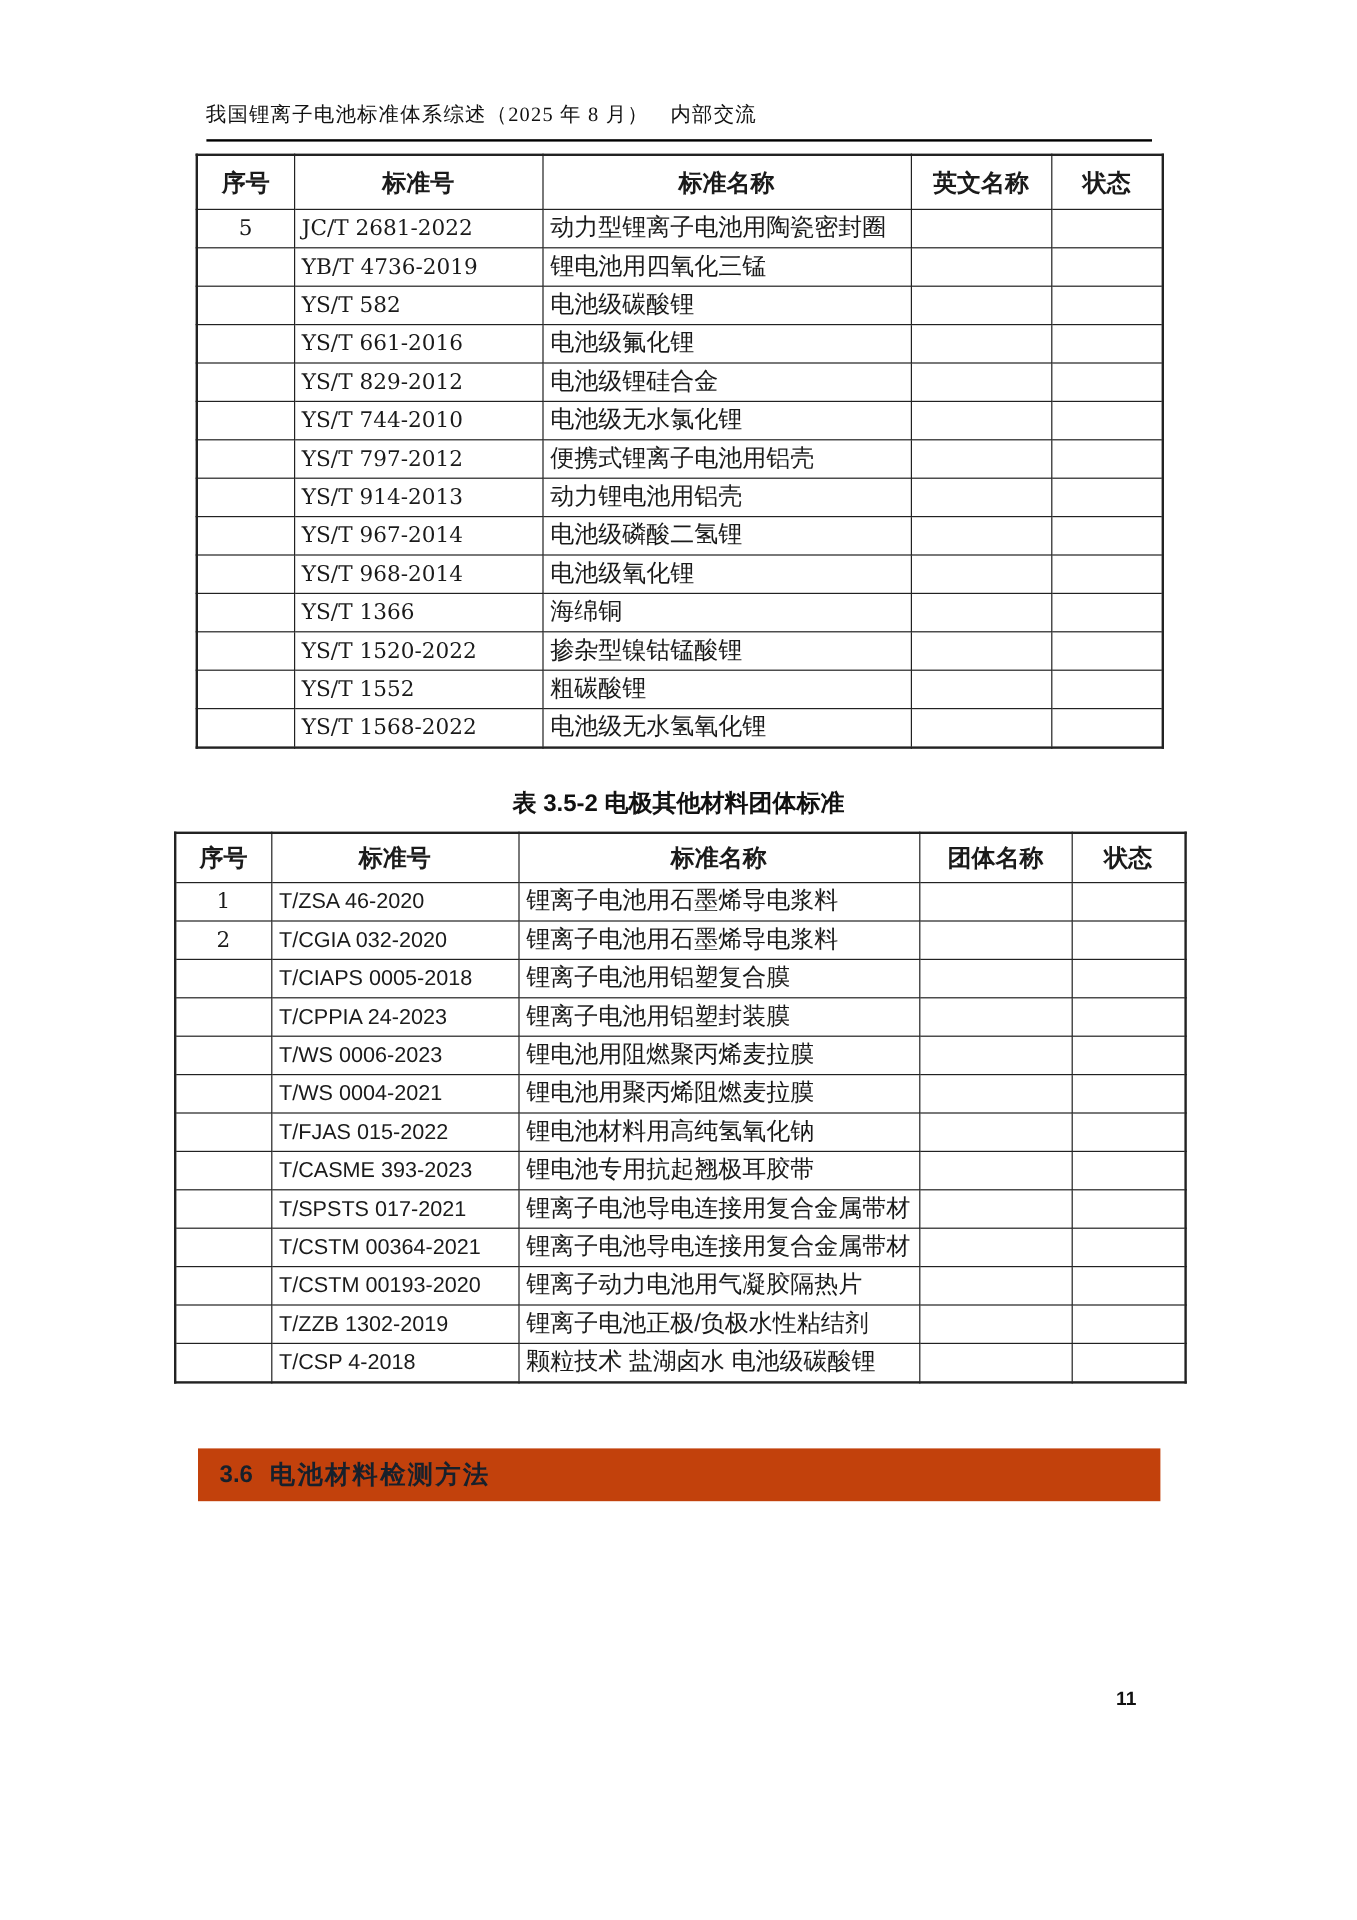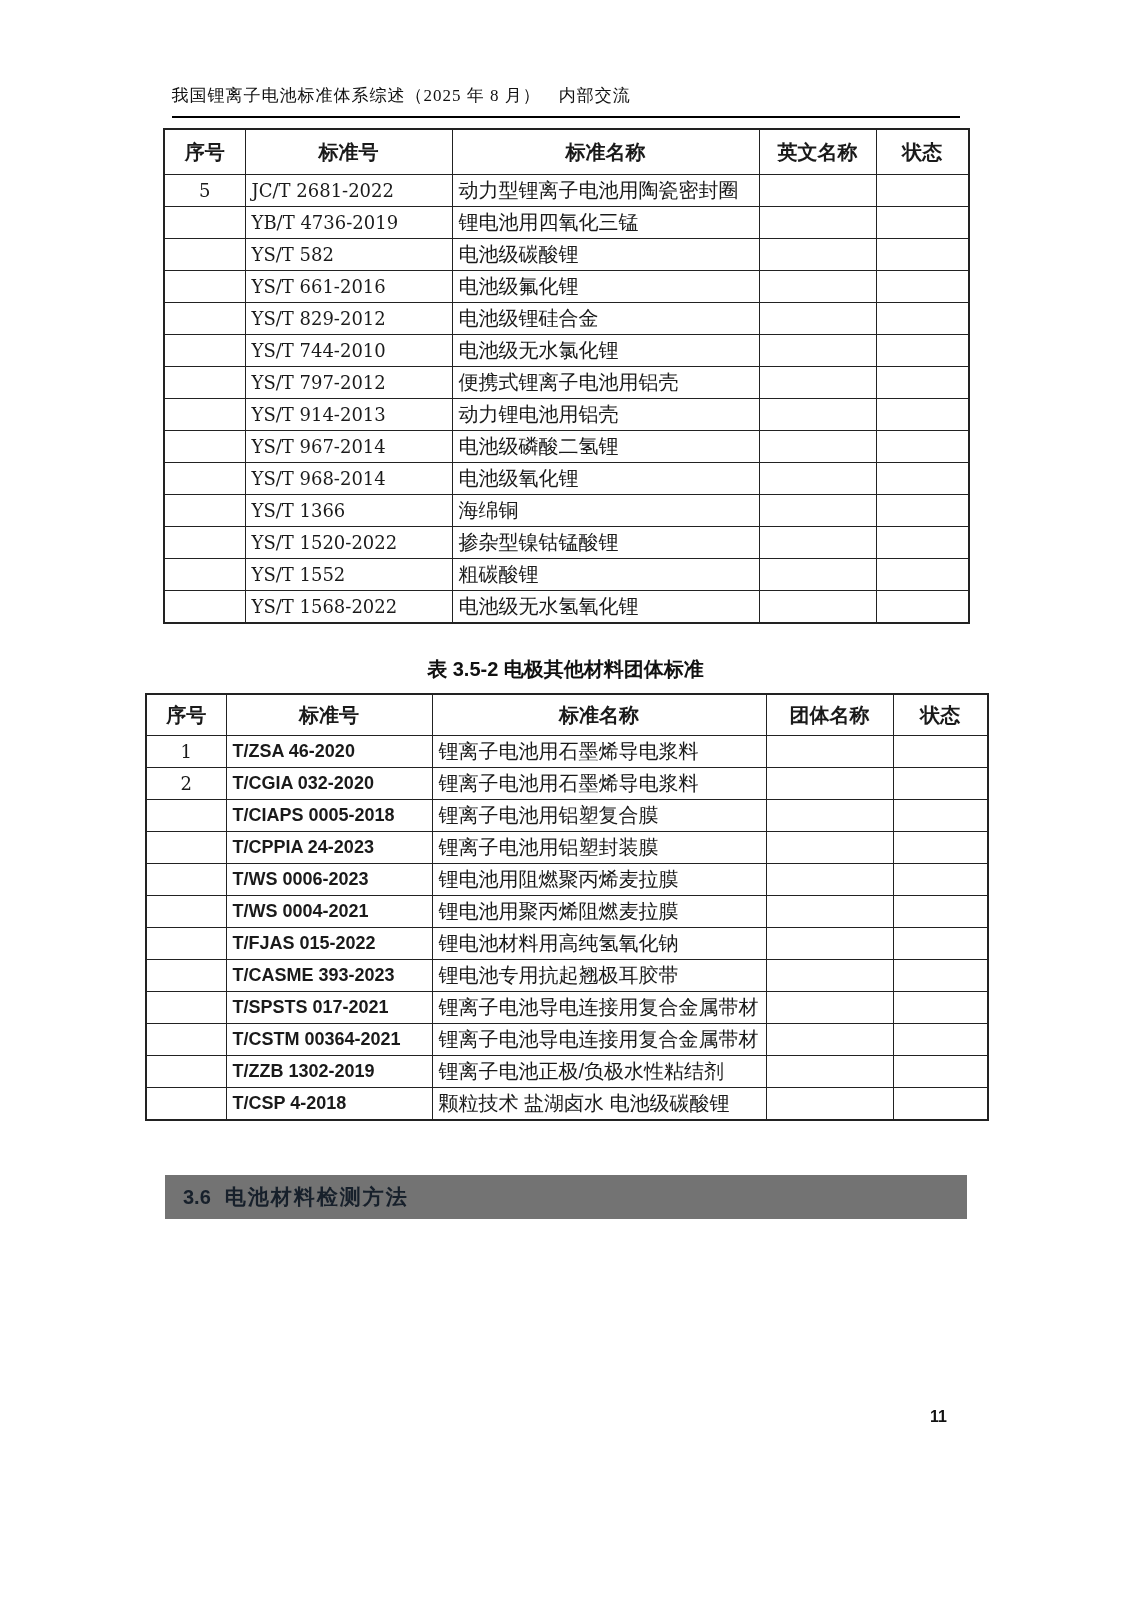--- a/index.html
+++ b/index.html
@@ -30,21 +30,21 @@
   .std-table thead th{
     font-weight:bold;text-align:center;font-size:20px;
     height:40px;padding:2px 2px;
   }
   table.t1 thead th{height:40px;}
   table.t2 thead th{height:36px;}
   .std-table tbody tr{height:31px;}
   .col-no{text-align:center;font-family:"DejaVu Serif",serif;font-size:18px;}
   .col-std{text-align:left;padding-left:14px;font-size:18px;white-space:nowrap;}
   .t1 .col-std{font-family:"DejaVu Serif",serif;}
-  .t2 .col-std{font-family:"Liberation Sans","DejaVu Sans",sans-serif;font-weight:bold;}
+  .t2 .col-std{font-family:"Liberation Sans","DejaVu Sans",sans-serif;}
   .col-name{text-align:left;padding-left:14px;padding-right:10px;font-size:20px;line-height:1.35;}
   
   .t1 .c-no{width:81px;} .t1 .c-std{width:207px;} .t1 .c-name{width:307px;}
   .t1 .c-extra{width:117px;} .t1 .c-status{width:93px;}
   .t2 .c-no{width:80px;} .t2 .c-std{width:206px;} .t2 .c-name{width:334px;}
   .t2 .c-extra{width:127px;} .t2 .c-status{width:95px;}
   
   .table-caption{
     margin-top:32px;width:100%;text-align:center;
     font-size:20px;font-weight:bold;color:#111;
@@ -286,33 +286,40 @@
       </tr>
       <tr>
         <td class="col-no"></td>
         <td class="col-std">T/CSTM 00364-2021</td>
         <td class="col-name">锂离子电池导电连接用复合金属带材</td>
         <td class="col-extra"></td>
         <td class="col-status"></td>
       </tr>
       <tr>
         <td class="col-no"></td>
+        <td class="col-std">T/CSTM 00193-2020</td>
+        <td class="col-name">锂离子动力电池用气凝胶隔热片</td>
+        <td class="col-extra"></td>
+        <td class="col-status"></td>
+      </tr>
+      <tr>
+        <td class="col-no"></td>
         <td class="col-std">T/ZZB 1302-2019</td>
         <td class="col-name">锂离子电池正极/负极水性粘结剂</td>
         <td class="col-extra"></td>
         <td class="col-status"></td>
       </tr>
       <tr>
         <td class="col-no"></td>
         <td class="col-std">T/CSP 4-2018</td>
         <td class="col-name">颗粒技术 盐湖卤水 电池级碳酸锂</td>
         <td class="col-extra"></td>
         <td class="col-status"></td>
       </tr>
     </tbody>
 </table>
 
-<div class="section-bar" style="background: #737373;">
+<div class="section-bar" style="background: #c2410c;">
   <span class="sec-no">3.6</span>
   <span class="sec-title">电池材料检测方法</span>
 </div>
 
 <div class="page-number">11</div>
 
 </body></html>

